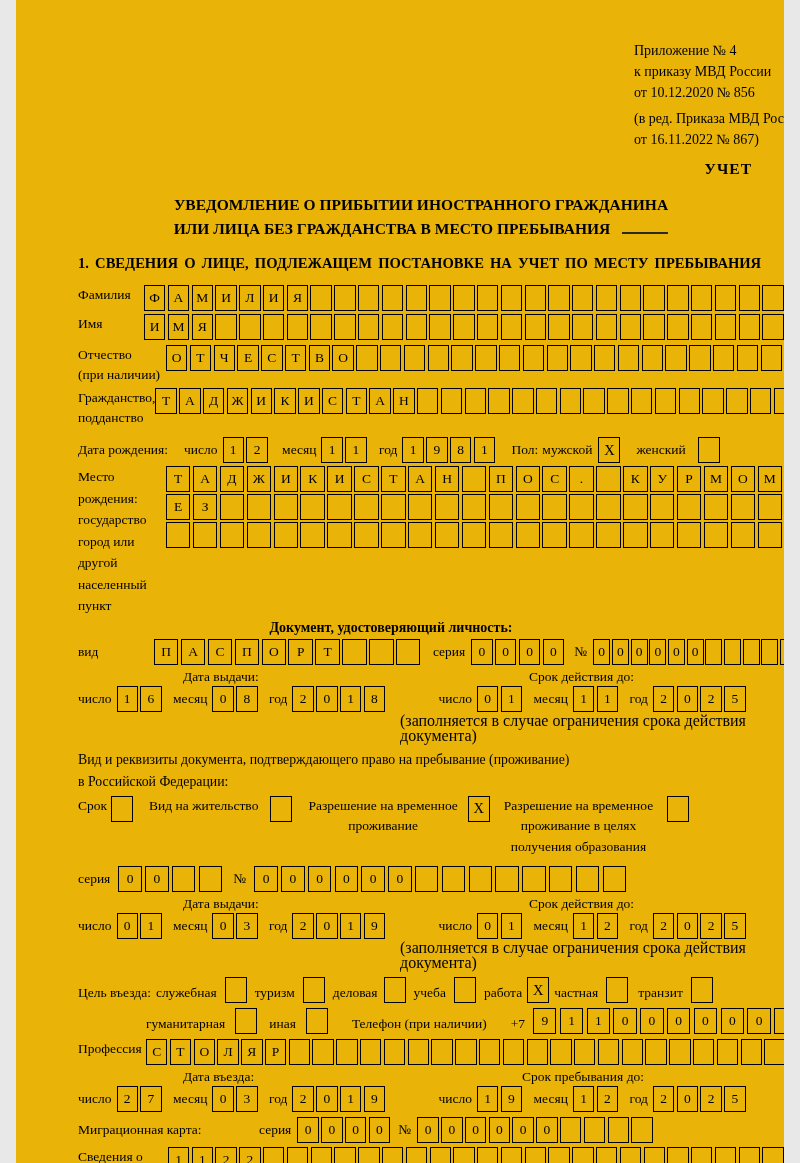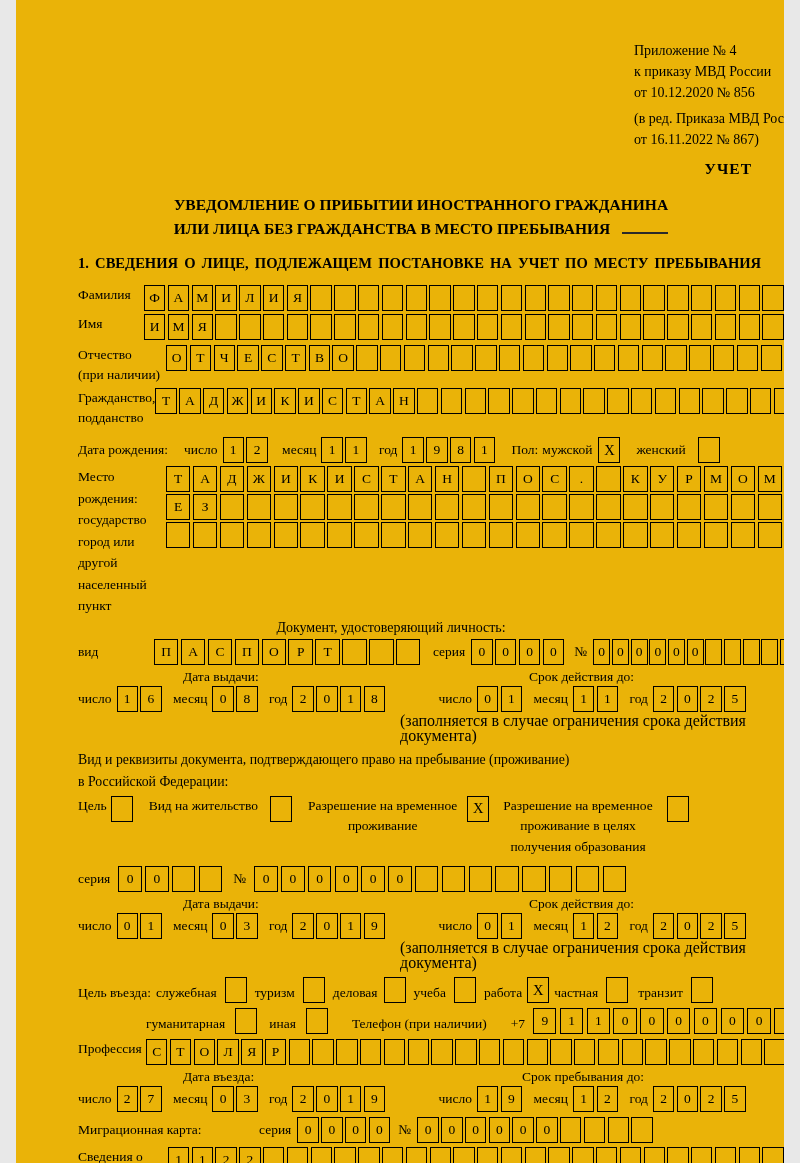--- a/index.html
+++ b/index.html
@@ -31,21 +31,21 @@
   .ml10{margin-left:10px}.ml12{margin-left:12px}.ml14{margin-left:14px}.ml16{margin-left:16px}.ml24{margin-left:24px}.ml46{margin-left:46px}
 
   
   .r-surname{margin-top:13px}.r-surname .lblcol{flex:0 0 66px}
   .r-name{margin-top:3px}.r-name .lblcol{flex:0 0 66px}
   .r-patr{margin-top:5px;height:43px}.r-patr .lblcol{flex:0 0 88px}
   .r-citiz{height:45px}.r-citiz .lblcol{flex:0 0 68px}
   .r-bdate{margin-top:4px;align-items:center}
   .r-bplace{margin-top:3px}.r-bplace .lblcol{flex:0 0 88px;line-height:21.5px}
   .bp-rows{display:flex;flex-direction:column;gap:2px}
-  .doch{margin-top:3px;text-align:center;font-weight:normal;font-size:14px;padding-right:80px}
+  .doch{margin-top:3px;text-align:center;font-weight:bold;font-size:14px;padding-right:80px}
   .r-vid{margin-top:3px;align-items:center}.r-vid .lblcol{flex:0 0 66px}
   .dl-row{display:flex;font-size:13.5px;margin-top:4px;padding-right:0}
   .dl-left{margin-left:105px}
   .dl-right{margin-left:auto;margin-right:150px}
   .dl-right2{margin-left:auto;margin-right:140px}
   .date-row{margin-top:1px;display:flex;align-items:center;padding-right:36px}
   .grp{display:flex;align-items:center}
   .grp .lbl{margin-right:5px}
   .grp .cells{margin-right:9px}
   .grp .cells:last-child{margin-right:0}
@@ -426,21 +426,21 @@
     </span>
   </div>
   <div class="note">(заполняется в случае ограничения срока действия документа)</div>
 
   <div class="intro">
     <div>Вид и реквизиты документа, подтверждающего право на пребывание (проживание)</div>
     <div>в Российской Федерации:</div>
   </div>
 
   <div class="row r-opts">
-    <span class="lbl">Цель</span>
+    <span class="lbl">Срок</span>
     <span class="checkbox ml4"></span>
     <span class="lbl ml16">Вид на жительство</span>
     <span class="checkbox ml12"></span>
     <span class="optlines ml16">
       <span>Разрешение на временное</span>
       <span>проживание</span>
     </span>
     <span class="checkbox ml10">X</span>
     <span class="optlines ml14">
       <span>Разрешение на временное</span>

